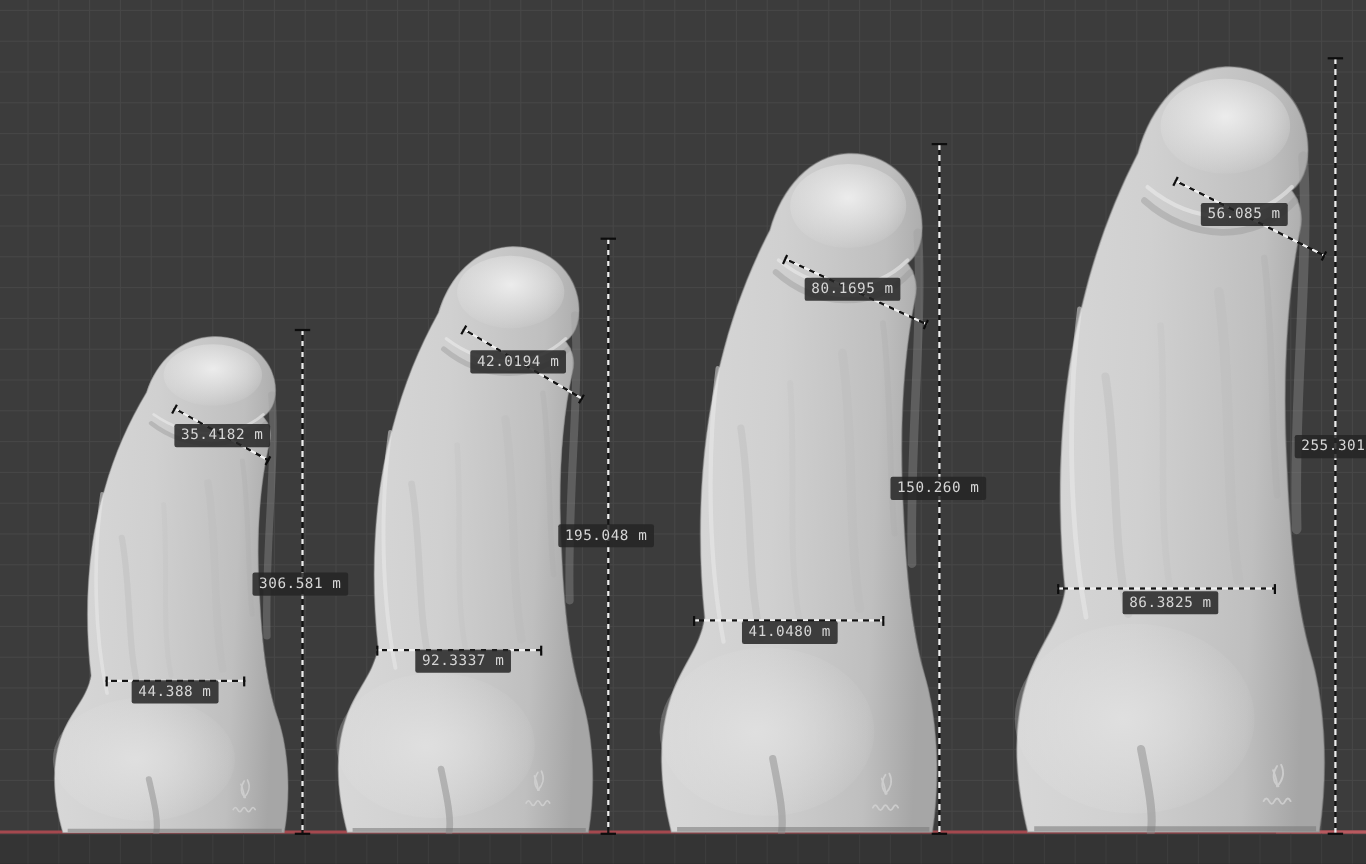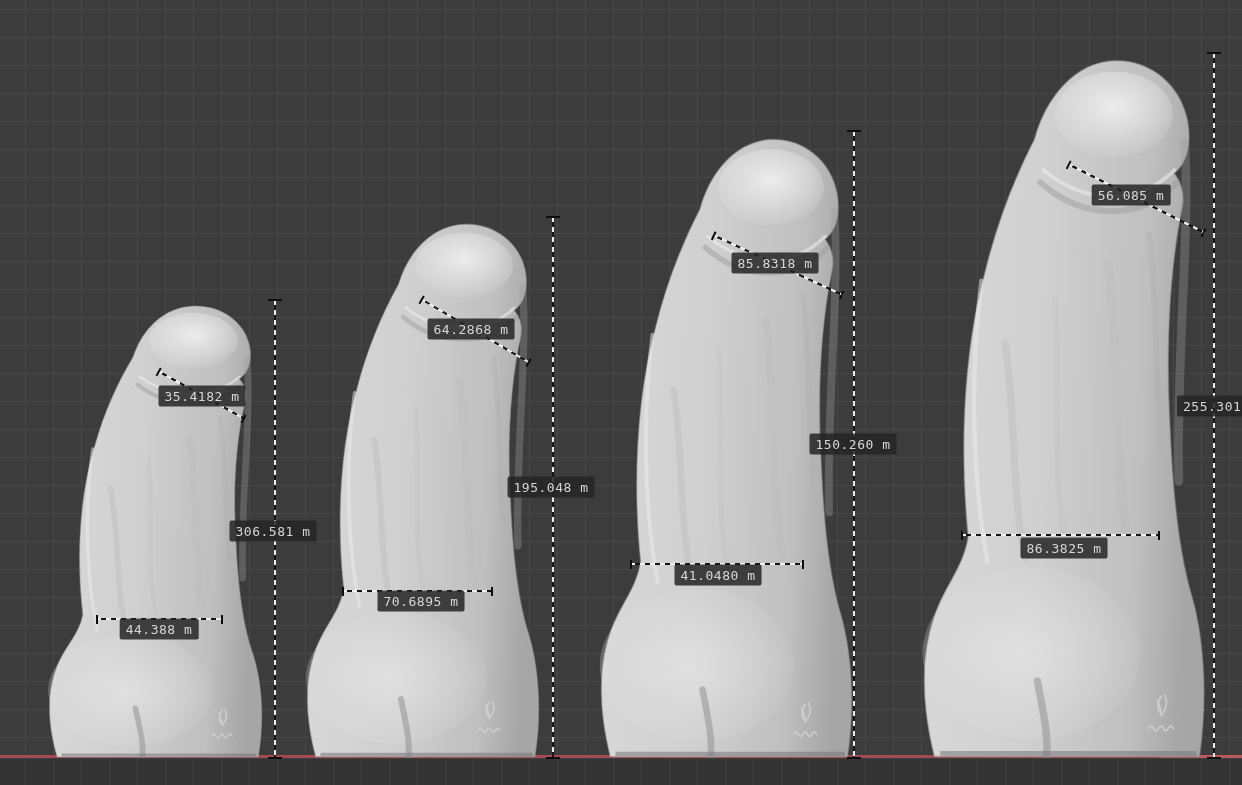--- a/index.html
+++ b/index.html
@@ -186,22 +186,22 @@
     <div class="tick t0"></div>
       <div class="tick t1"></div>
   </div>
 
   <div class="mlabel" style="left:273px;top:531px">306.581 m</div>
   <div class="mlabel" style="left:551px;top:487px">195.048 m</div>
   <div class="mlabel" style="left:853px;top:444px">150.260 m</div>
   <div class="mlabel edge" style="left:1177px;top:406px">255.301</div>
 
   <div class="mlabel" style="left:202px;top:396px">35.4182 m</div>
-  <div class="mlabel" style="left:471px;top:329px">64.2868 m</div>
-  <div class="mlabel" style="left:775px;top:263px">85.8318 m</div>
+  <div class="mlabel" style="left:471px;top:329px">42.0194 m</div>
+  <div class="mlabel" style="left:775px;top:263px">80.1695 m</div>
   <div class="mlabel" style="left:1131px;top:195px">56.085 m</div>
 
   <div class="mlabel" style="left:159px;top:629px">44.388 m</div>
-  <div class="mlabel" style="left:421px;top:601px">70.6895 m</div>
+  <div class="mlabel" style="left:421px;top:601px">92.3337 m</div>
   <div class="mlabel" style="left:718px;top:575px">41.0480 m</div>
   <div class="mlabel" style="left:1064px;top:548px">86.3825 m</div>
 
 </div>
 
 </body></html>

